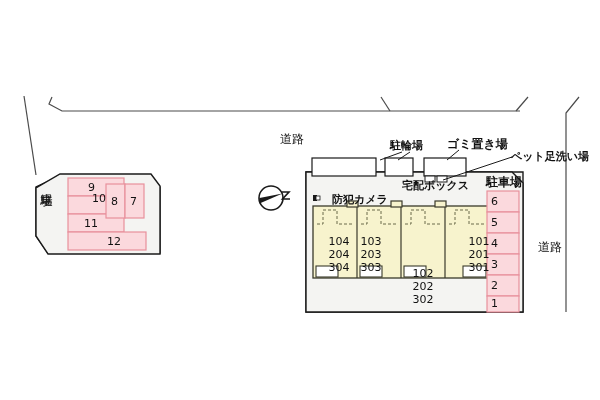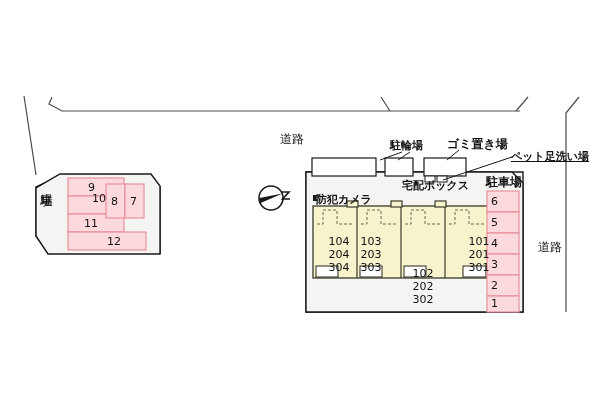--- a/index.html
+++ b/index.html
@@ -40,23 +40,23 @@
     font-size: 12px;
     writing-mode: vertical-rl;
     text-orientation: upright;
     letter-spacing: 0px;
     line-height: 1.05;
   }
   .lbl-parklot-right { left: 486px; top: 176px; font-size: 12px; font-weight: bold; }
 
   .lbl-bicycle  { left: 390px; top: 140px; font-size: 11px; font-weight: bold; }
   .lbl-garbage  { left: 447px; top: 138px; font-size: 12px; font-weight: bold; }
-  .lbl-pet      { left: 511px; top: 151px; font-size: 11px; font-weight: bold; text-decoration: underline; }
+  .lbl-pet      { left: 511px; top: 151px; font-size: 11px; font-weight: bold; }
   .lbl-delivery { left: 402px; top: 180px; font-size: 11px; font-weight: bold; }
-  .lbl-camera   { left: 316px; top: 194px; font-size: 11px; font-weight: bold; }
+  .lbl-camera   { left: 332px; top: 194px; font-size: 11px; font-weight: bold; }
 
   .stall-num {
     position: absolute;
     font-size: 11px;
     color: #111111;
     font-family: "DejaVu Sans", "Liberation Sans", sans-serif;
     line-height: 1;
     pointer-events: none;
   }
   .unit-nums {

